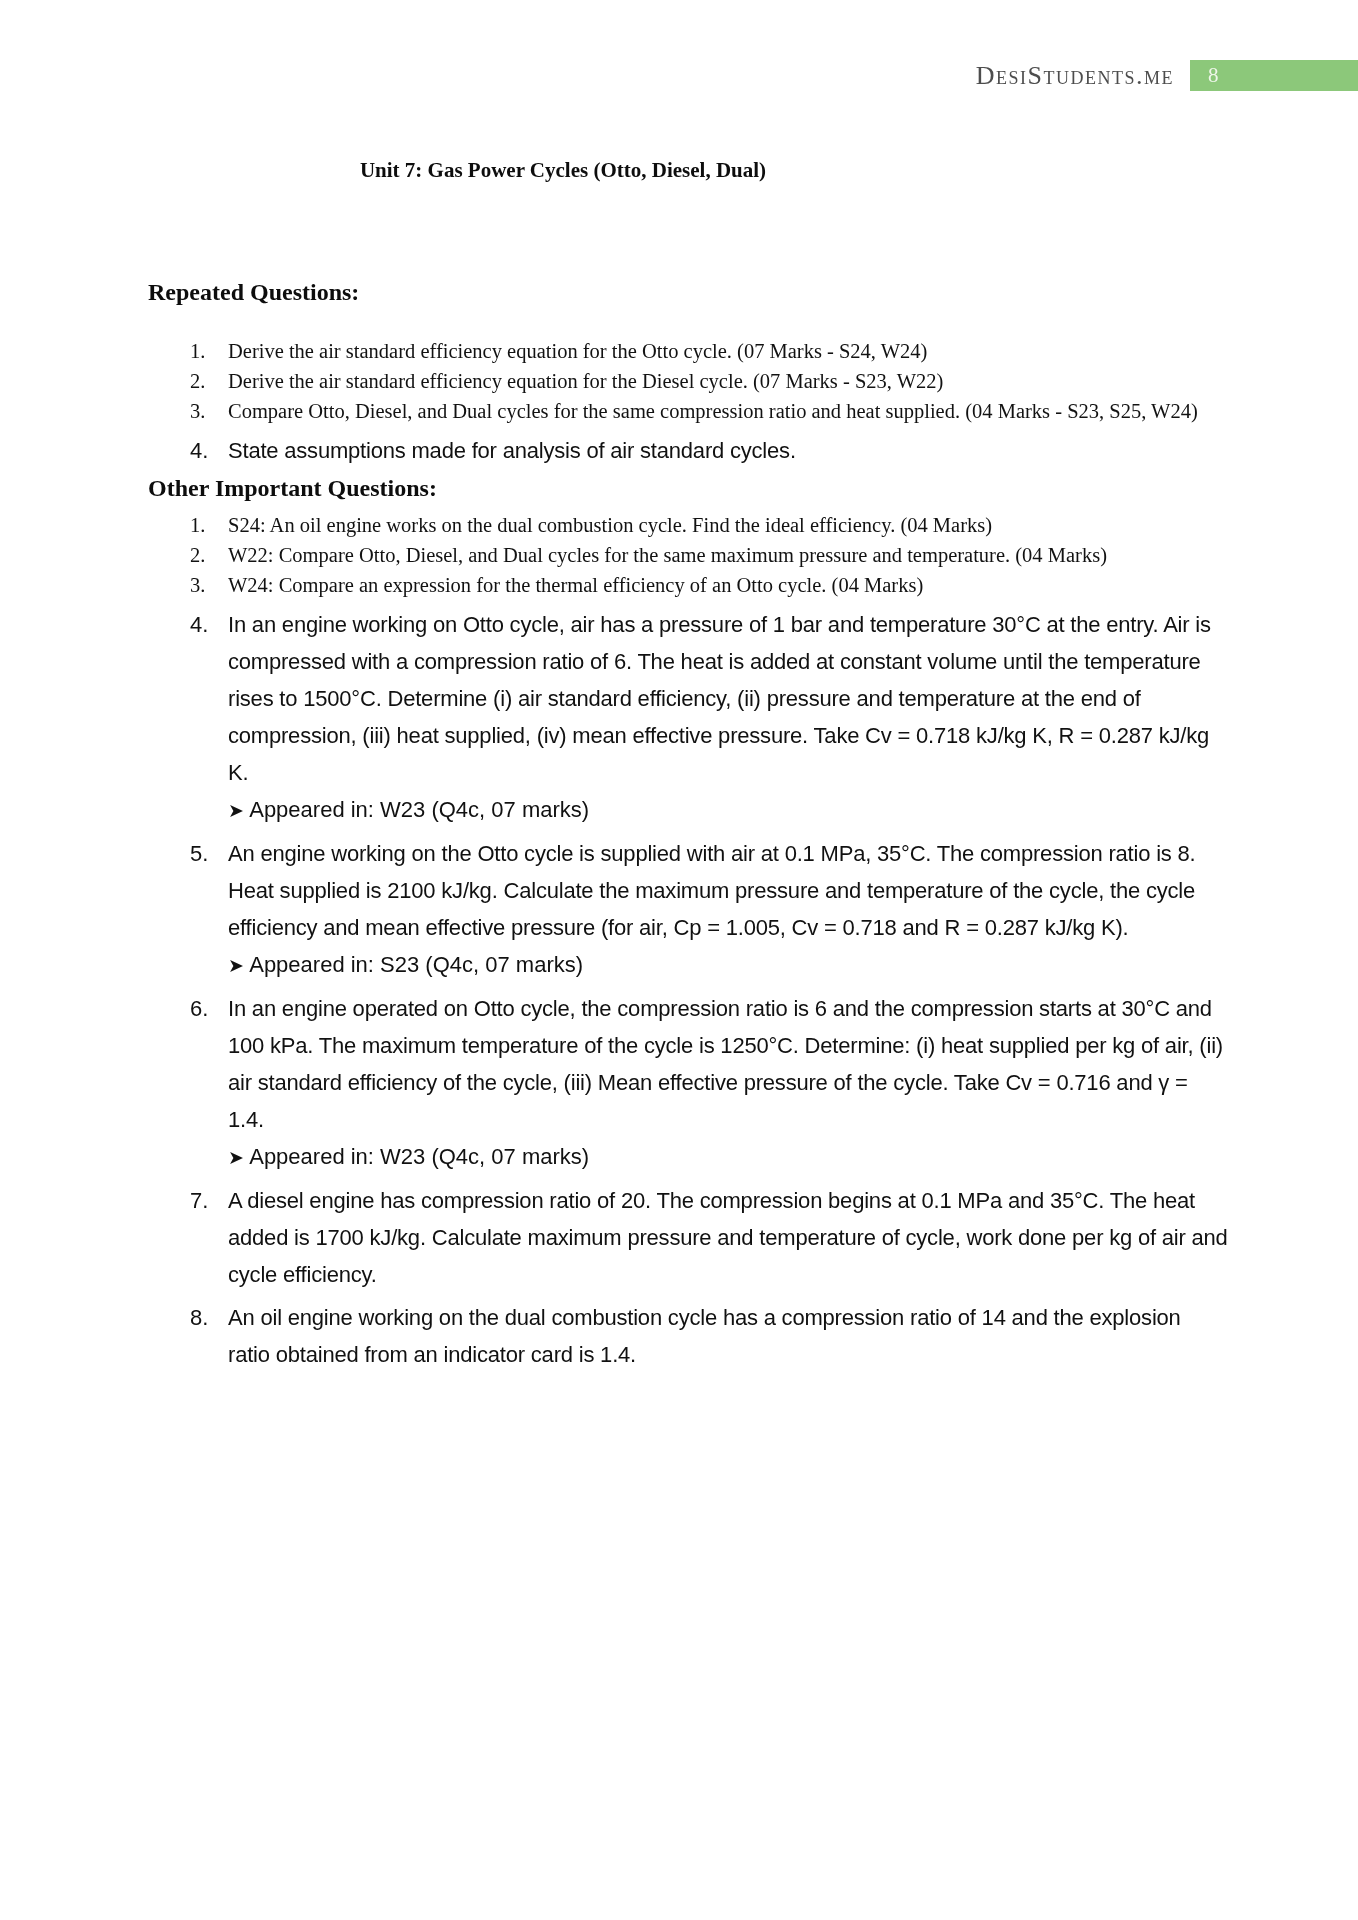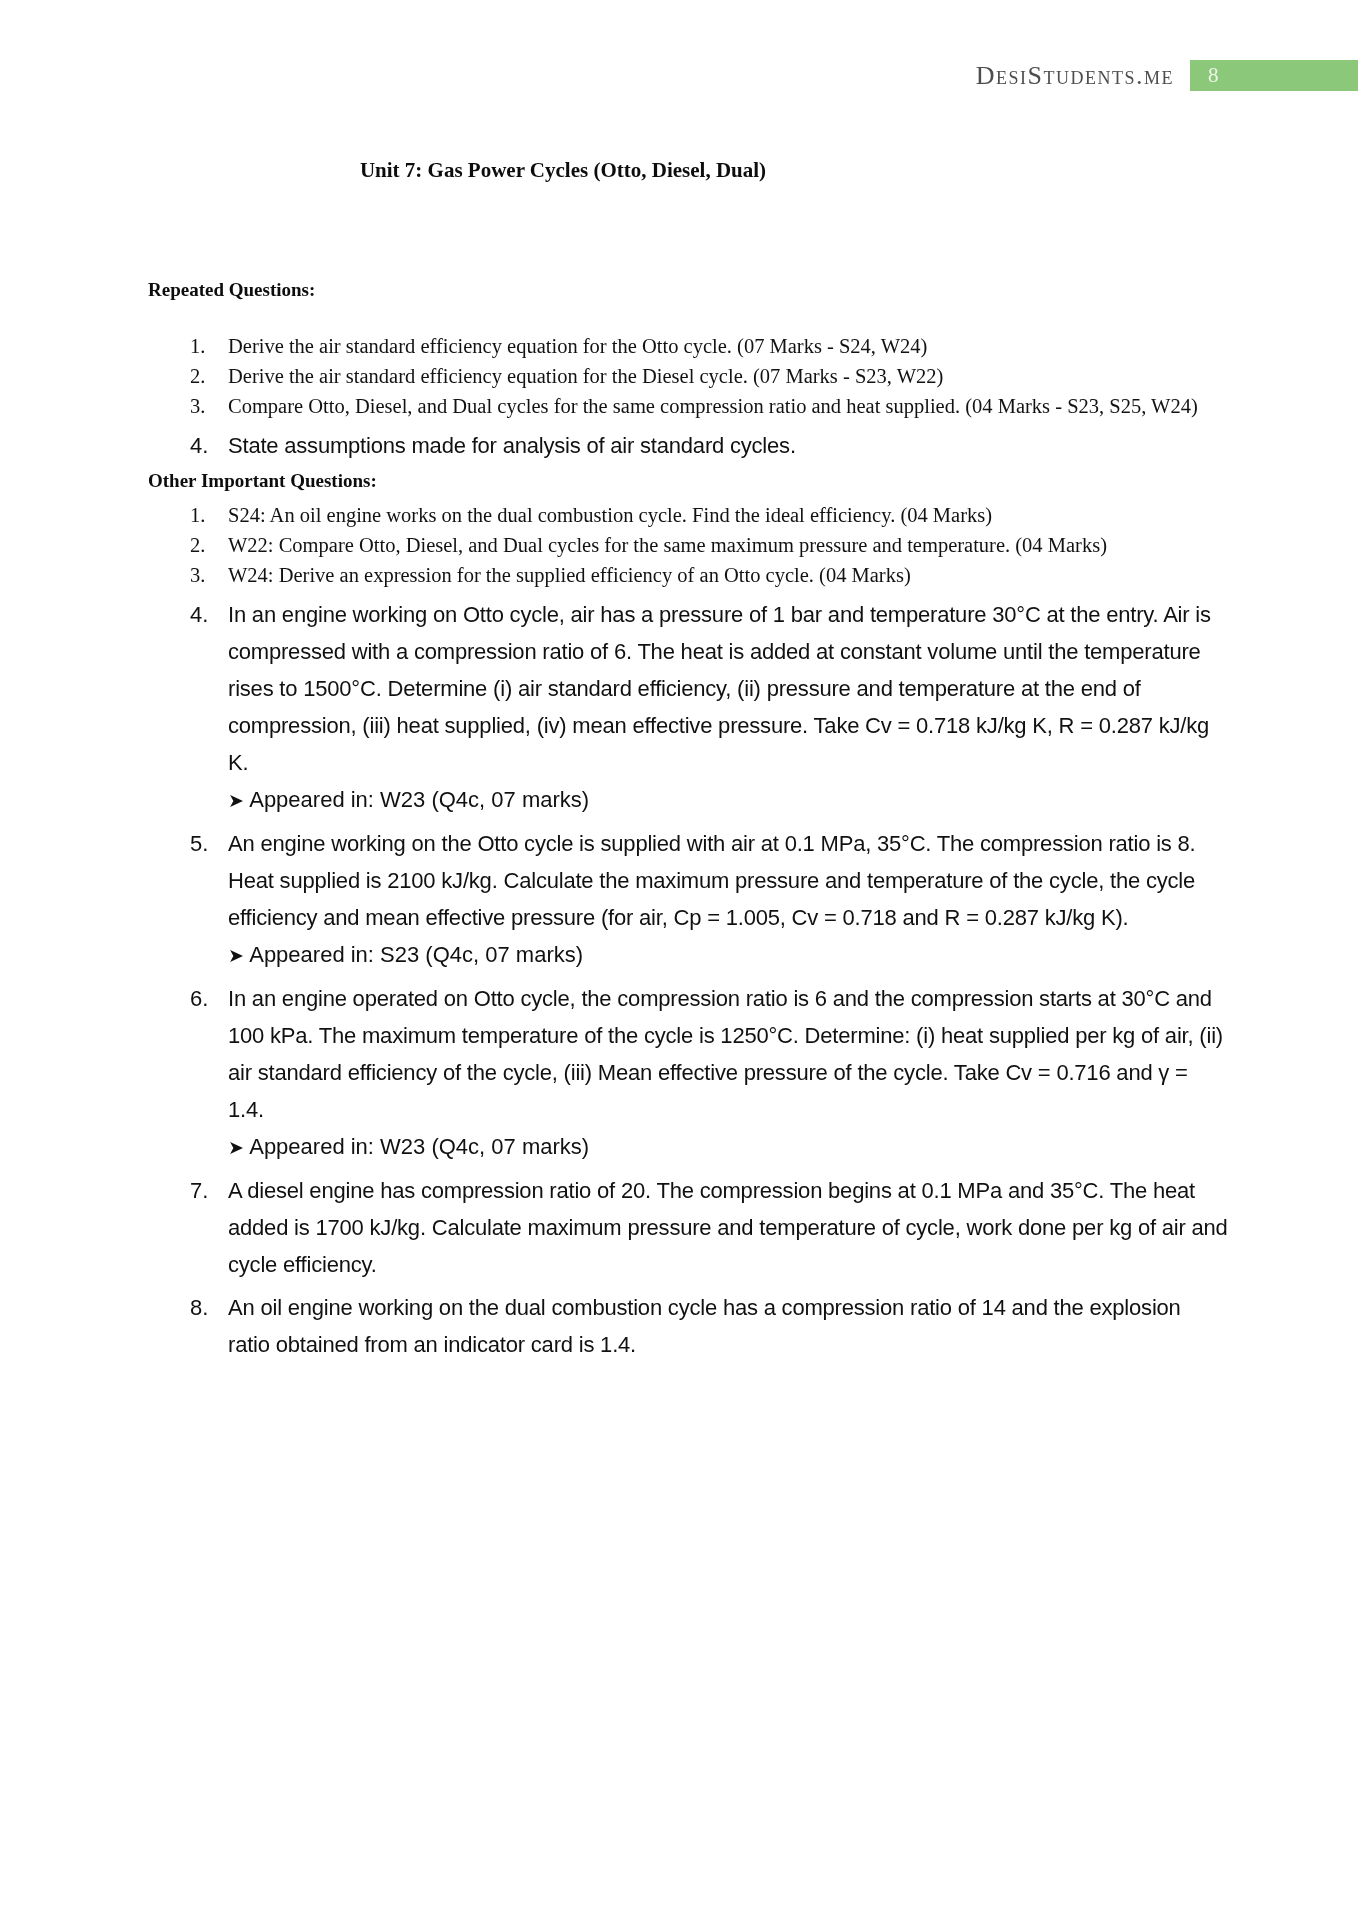--- a/index.html
+++ b/index.html
@@ -27,21 +27,21 @@
   .title{
     margin:0;padding-top:158px;width:830px;text-align:center;
     font-family:"Liberation Serif",serif;font-weight:bold;
     font-size:21px;color:#0d0d0d;
   }
   .qsection{margin:0;}
   .qsection:first-of-type{margin-top:96px;}
   .qsection:nth-of-type(2){}
   .sec-heading{
     margin:0;font-family:"Liberation Serif",serif;
-    font-size:19px;font-weight:bold;color:#0d0d0d;
+    font-size:24px;font-weight:bold;color:#0d0d0d;
   }
   .qsection:first-of-type .qlist{margin-top:30px;}
   .qsection:nth-of-type(2) .qlist{margin-top:8px;}
   .qlist{list-style:none;margin:0;padding:0 0 0 42px;}
   .item{display:flex;}
   .item .num{flex:0 0 38px;}
   .item .body{flex:1;min-width:0;}
   .item.serif{
     font-family:"Liberation Serif",serif;
     font-size:20.5px;line-height:30px;color:#121212;
@@ -110,21 +110,21 @@
             </li>
             <li class="item serif">
               <span class="num">2.</span>
               <div class="body">
                 <p class="runs"><span class="b">W22:</span><span> Compare Otto, Diesel, and Dual cycles for the same maximum pressure and temperature. </span><span class="b">(04 Marks)</span></p>
               </div>
             </li>
             <li class="item serif">
               <span class="num">3.</span>
               <div class="body">
-                <p class="runs"><span class="b">W24:</span><span> Derive an expression for the supplied efficiency of an Otto cycle. </span><span class="b">(04 Marks)</span></p>
+                <p class="runs"><span class="b">W24:</span><span> Compare an expression for the thermal efficiency of an Otto cycle. </span><span class="b">(04 Marks)</span></p>
               </div>
             </li>
             <li class="item sans">
               <span class="num">4.</span>
               <div class="body">
                 <p class="runs"><span class="b">In an engine working on Otto cycle, air has a pressure of 1 bar and temperature 30°C at the entry. Air is compressed with a compression ratio of 6. The heat is added at constant volume until the temperature rises to 1500°C. Determine (i) air standard efficiency, (ii) pressure and temperature at the end of compression, (iii) heat supplied, (iv) mean effective pressure. Take Cv = 0.718 kJ/kg K, R = 0.287 kJ/kg K.</span></p>
                 <p class="appeared"><span class="arrow">➤ </span><span>Appeared in: W23 (Q4c, 07 marks)</span></p>
               </div>
             </li>
             <li class="item sans">

